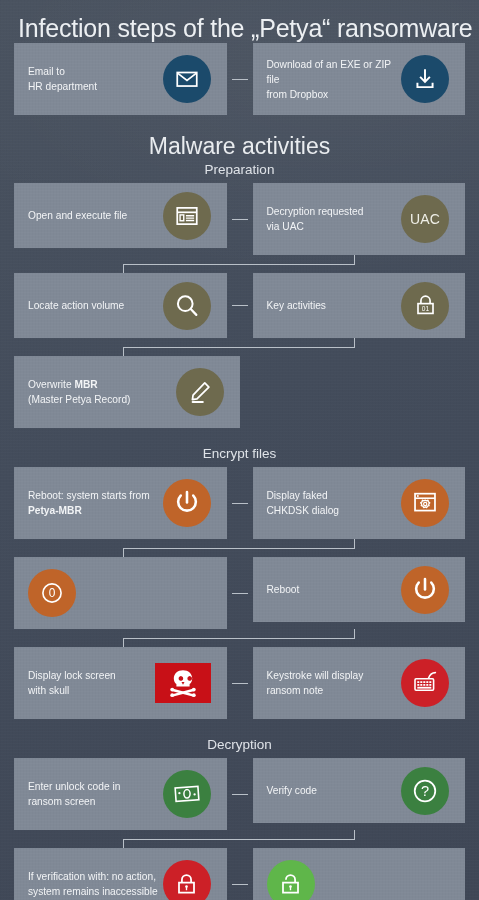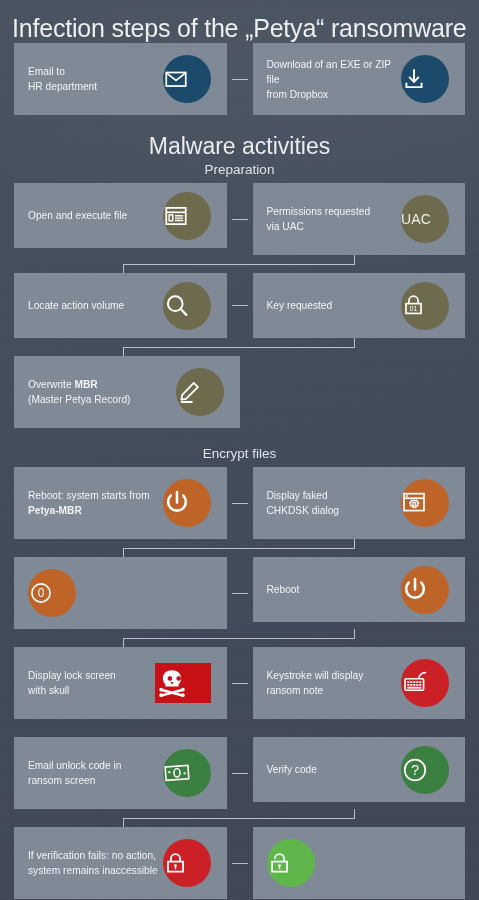--- a/index.html
+++ b/index.html
@@ -27,20 +27,21 @@
   }
   #content { position: relative; z-index: 1; }
 
   .main-title {
     color: #eceff2;
     font-size: 25px;
     font-weight: 300;
     letter-spacing: -0.2px;
     padding: 14px 0 0 12px;
     white-space: nowrap;
+    margin-left: 6px;
   }
   .section-title {
     color: #e9ecef;
     font-size: 23px;
     font-weight: 300;
     text-align: center;
     margin-top: 14px;
     margin-bottom: 2px;
   }
   .sub-title {
@@ -90,21 +91,21 @@
     z-index: 2;
     max-width: 140px;
   }
   .card-text b { font-weight: 700; }
 
   .badge {
     position: relative;
     z-index: 2;
     width: 48px; height: 48px;
     border-radius: 50%;
-    display: flex; align-items: center; justify-content: flex-start;
+    display: flex; align-items: center; justify-content: center;
     flex: 0 0 auto;
     margin-right: 4px;
   }
   .badge.square { border-radius: 0; width: 56px; height: 40px; }
   .badge svg { display: block; }
   .badge .uac-text {
     color: #f0f0e8;
     font-size: 14px;
     font-weight: 400;
     letter-spacing: 0.2px;
@@ -180,21 +181,21 @@
               <svg width="26" height="26" viewBox="0 0 24 24">
                 <rect x="3" y="4.5" width="18" height="15" fill="none" stroke="#fff" stroke-width="1.6"></rect>
                 <path d="M3 8.6 H21" stroke="#fff" stroke-width="1.6"></path>
                 <rect x="5.6" y="11" width="3.4" height="5.4" fill="none" stroke="#fff" stroke-width="1.3"></rect>
                 <path d="M11 11.8 H18.6 M11 14 H18.6 M11 16.2 H18.6" stroke="#fff" stroke-width="1.3"></path>
               </svg>
             </div>
           </div>
           <div class="card tall">
             <div class="card-text">
-              <div>Permissions requested</div>
+              <div>Decryption requested</div>
               <div>via UAC</div>
             </div>
             <div class="badge" style="background: rgb(110, 106, 78);">
               <span class="uac-text">UAC</span>
             </div>
           </div>
           <div class="h-conn tallrow"></div>
         </div>
         <div class="s-conn">
           <div class="seg v-right"></div>
@@ -208,21 +209,21 @@
             </div>
             <div class="badge" style="background: rgb(110, 106, 78);">
               <svg width="28" height="28" viewBox="0 0 24 24">
                 <circle cx="10.5" cy="10" r="6.3" fill="none" stroke="#fff" stroke-width="1.7"></circle>
                 <path d="M15.2 14.6 L20 19.6" stroke="#fff" stroke-width="1.9" stroke-linecap="round"></path>
               </svg>
             </div>
           </div>
           <div class="card">
             <div class="card-text">
-              <div>Key requested</div>
+              <div>Key activities</div>
             </div>
             <div class="badge" style="background: rgb(110, 106, 78);">
               <svg width="25" height="25" viewBox="0 0 24 24">
                 <path d="M7.6 10.2 V7.4 a4.4 4.4 0 0 1 8.8 0 V10.2" fill="none" stroke="#fff" stroke-width="1.6"></path>
                 <rect x="4.8" y="10.2" width="14.4" height="9.4" fill="none" stroke="#fff" stroke-width="1.6"></rect>
                 <text x="12" y="17.2" font-family="Liberation Sans, sans-serif" font-size="6.4" fill="#fff" text-anchor="middle">01</text>
               </svg>
             </div>
           </div>
           <div class="h-conn"></div>
@@ -352,24 +353,25 @@
                   <rect x="12.3" y="14" width="2" height="1.8"></rect>
                   <rect x="15.3" y="14" width="2" height="1.8"></rect>
                   <rect x="18.3" y="14" width="2" height="1.8"></rect>
                   <rect x="6.3" y="16.8" width="14" height="1.8"></rect>
                 </g>
               </svg>
             </div>
           </div>
           <div class="h-conn tallrow"></div>
         </div>
+        <div class="sub-title">Decryption</div>
         <div class="row tight">
           <div class="card tall">
             <div class="card-text">
-              <div>Email unlock code in</div>
+              <div>Enter unlock code in</div>
               <div>ransom screen</div>
             </div>
             <div class="badge" style="background: rgb(59, 128, 64);">
               <svg width="28" height="24" viewBox="0 0 28 24">
                 <rect x="2.6" y="5.2" width="22.8" height="13.4" transform="rotate(-4 14 12)" fill="none" stroke="#fff" stroke-width="1.6"></rect>
                 <ellipse cx="14" cy="11.8" rx="3.1" ry="4.2" fill="none" stroke="#fff" stroke-width="1.5"></ellipse>
                 <circle cx="6.4" cy="11.2" r="1.15" fill="#fff"></circle>
                 <circle cx="21.6" cy="12.4" r="1.15" fill="#fff"></circle>
               </svg>
             </div>
@@ -388,21 +390,21 @@
           <div class="h-conn tallrow"></div>
         </div>
         <div class="s-conn">
           <div class="seg v-right"></div>
           <div class="seg h-mid"></div>
           <div class="seg v-left"></div>
         </div>
         <div class="row">
           <div class="card tall">
             <div class="card-text">
-              <div>If verification fails: no action,</div>
+              <div>If verification with: no action,</div>
               <div>system remains inaccessible</div>
             </div>
             <div class="badge" style="background: rgb(204, 32, 39);">
               <svg width="25" height="25" viewBox="0 0 24 24">
                 <path d="M7.6 10.2 V7.4 a4.4 4.4 0 0 1 8.8 0 V10.2" fill="none" stroke="#fff" stroke-width="1.7"></path>
                 <rect x="4.8" y="10.2" width="14.4" height="9.6" fill="none" stroke="#fff" stroke-width="1.7"></rect>
                 <circle cx="12" cy="13.9" r="1.25" fill="#fff"></circle>
                 <rect x="11.35" y="14.4" width="1.3" height="3.1" fill="#fff"></rect>
               </svg>
             </div>

